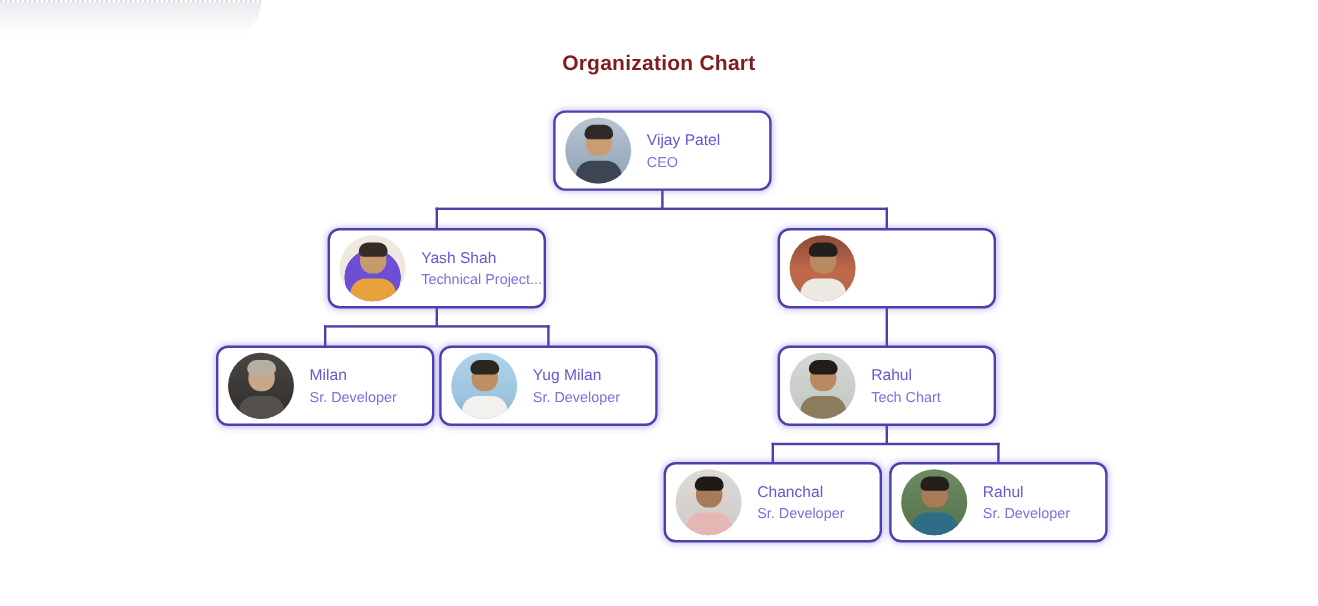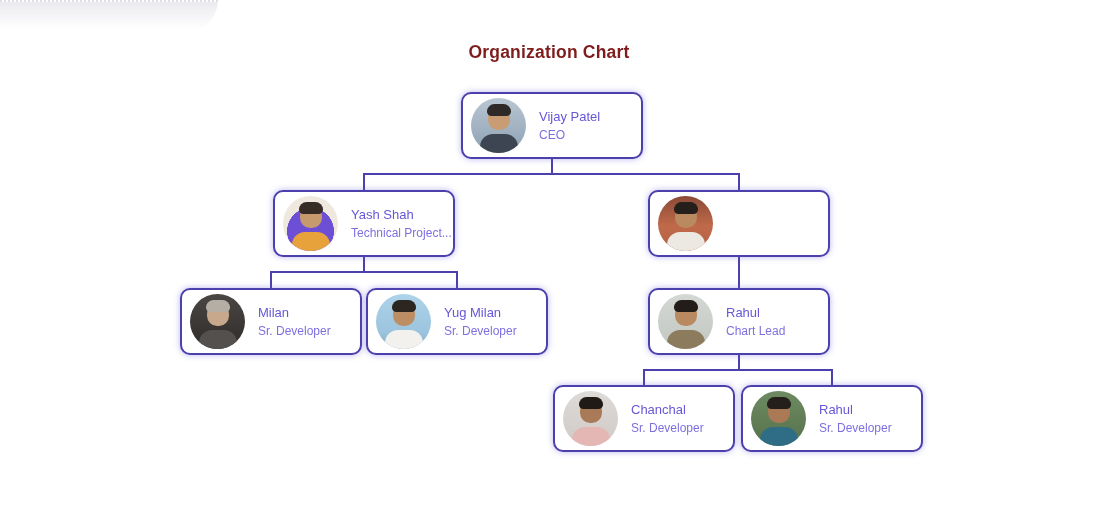--- a/index.html
+++ b/index.html
@@ -130,21 +130,21 @@
 </div>
 
 <div class="card pos-5">
   <div class="avatar" style="--bg:linear-gradient(180deg,#d4d8d4 0%,#c2c7c2 100%);--hair:#221d19;--skin:#b9895f;--shirt:#8c7b5c">
     <span class="p-body"></span>
     <span class="p-head"></span>
     <span class="p-hair"></span>
   </div>
   <div class="info">
     <div class="name">Rahul</div>
-    <div class="role">Chart Lead</div>
+    <div class="role">Tech Chart</div>
   </div>
 </div>
 
 <div class="card pos-6">
   <div class="avatar" style="--bg:linear-gradient(180deg,#dedad7 0%,#cfcac6 100%);--hair:#201a17;--skin:#a97a58;--shirt:#e4b6b4">
     <span class="p-body"></span>
     <span class="p-head"></span>
     <span class="p-hair"></span>
   </div>
   <div class="info">

